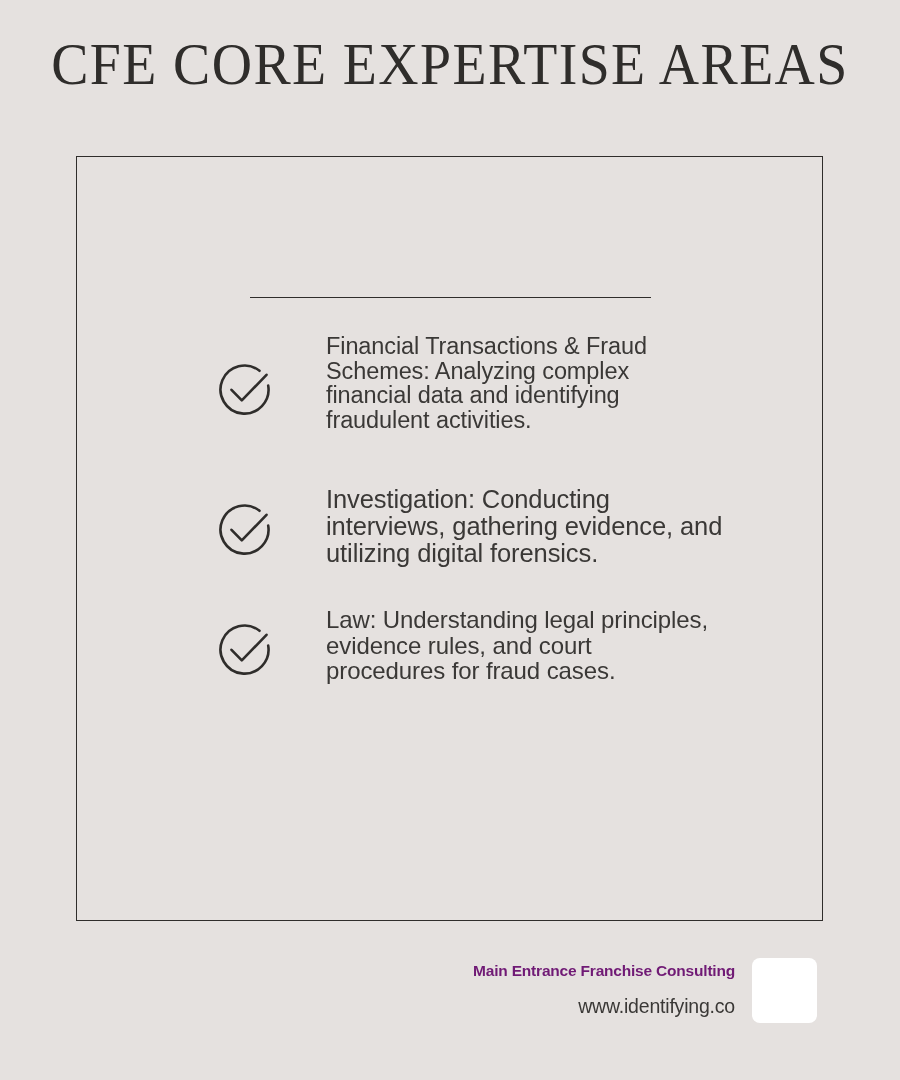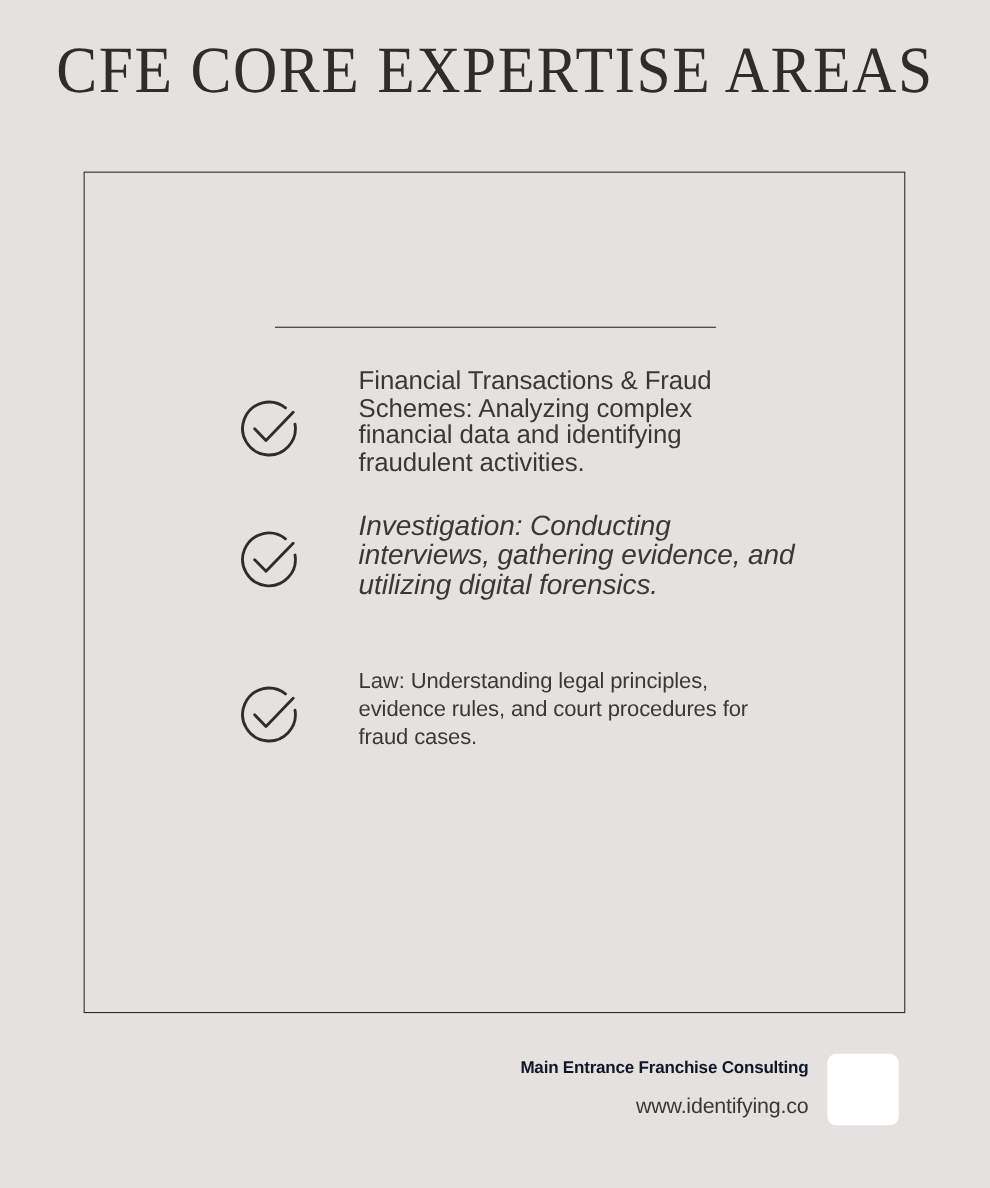--- a/index.html
+++ b/index.html
@@ -62,21 +62,21 @@
     width: 100%;
     height: 100%;
   }
   .item {
     position: absolute;
     display: flex;
     align-items: flex-start;
     justify-content: space-between;
   }
   .item-0 { left: 139px; top: 177px; }
-  .item-1 { left: 139px; top: 308px; font-style: italic; }
+  .item-1 { left: 139px; top: 329px; }
   .item-2 { left: 139px; top: 450px; }
   .item-3 { left: 139px; top: 595px; }
 
   .check-icon {
     width: 58px;
     height: 58px;
     flex: 0 0 58px;
     display: block;
   }
   .item-0 .check-icon { margin-top: 27px; }
@@ -95,21 +95,21 @@
     font-size: 23.5px;
     line-height: 24.5px;
   }
   .item-1 .item-text {
     width: 410px;
     font-size: 25.5px;
     line-height: 27px;
   }
   .item-2 .item-text {
     width: 382px;
-    font-size: 20px;
+    font-size: 24px;
     line-height: 25.5px;
   }
   .item-3 .item-text {
     width: 410px;
     font-size: 23px;
     line-height: 25px;
   }
 
   
   .footer {
@@ -119,21 +119,21 @@
     width: 900px;
     height: 100px;
   }
   .footer-brand {
     position: absolute;
     right: 165px;
     top: 12px;
     font-size: 15.5px;
     font-weight: 700;
     letter-spacing: -0.2px;
-    color: #0f172a;
+    color: #701a75;
     white-space: nowrap;
   }
   .footer-url {
     position: absolute;
     right: 165px;
     top: 45px;
     font-size: 19.5px;
     font-weight: 400;
     letter-spacing: -0.2px;
     color: #3a3836;

